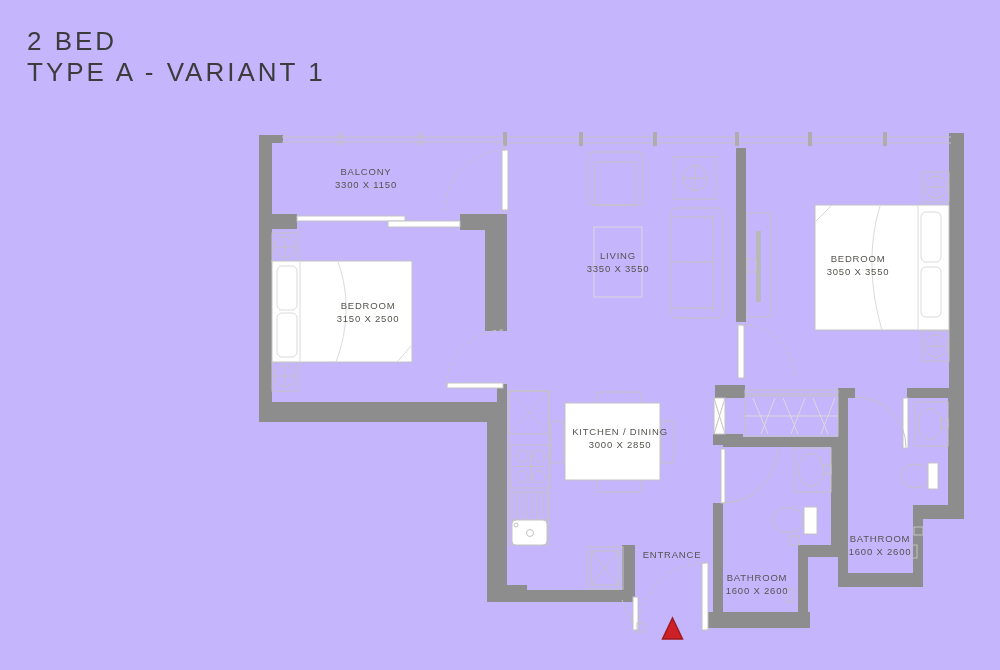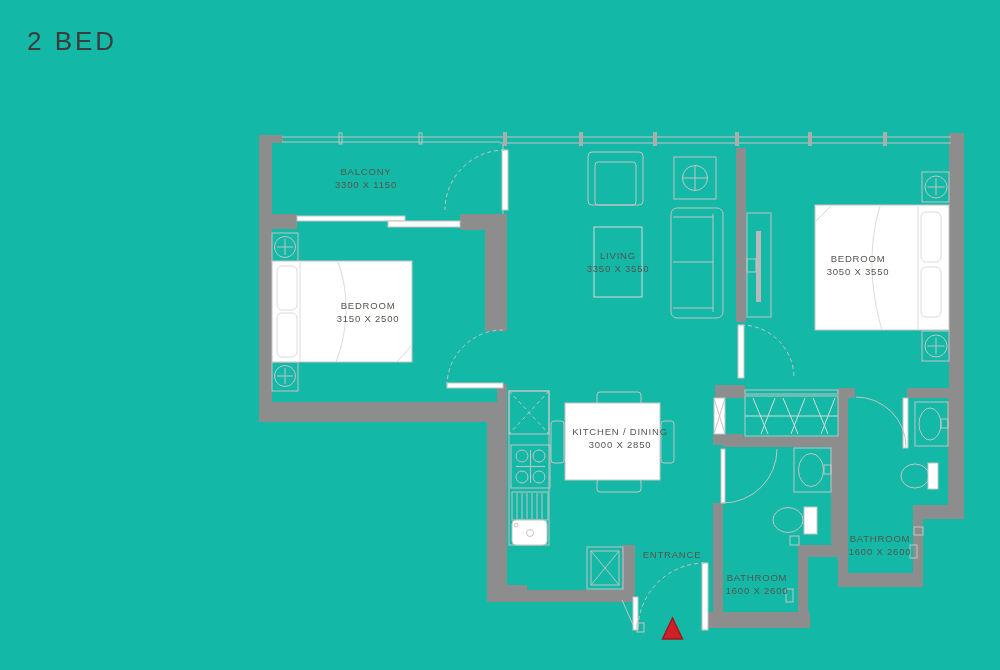--- a/index.html
+++ b/index.html
@@ -1,35 +1,36 @@
 <!DOCTYPE html>
 <html style="--wall: #8d8d8d; --furniture: #c4c4c4; --furniture-light: #dadada; --label: #56544e; --title: #3c3c3c; --entrance-marker: #ce2127; --entrance-marker-border: #9e1a1f;"><head>
 <meta charset="utf-8">
 <style>
   html,body{margin:0;padding:0;background:#fff;}
-  .page{position:relative;width:1000px;height:670px;background:#14b8a6;overflow:hidden;
+  .page{position:relative;width:1000px;height:670px;background:#c4b5fd;overflow:hidden;
         font-family:"Liberation Sans",sans-serif;}
   .title{position:absolute;left:27px;top:26px;color:var(--title,#3c3c3c);
          font-size:26px;line-height:31px;letter-spacing:3px;font-weight:400;}
   svg{position:absolute;left:0;top:0;}
   .w{fill:var(--wall,#8d8d8d);stroke:none;}
   .f{fill:none;stroke:var(--furniture,#c4c4c4);stroke-width:1;}
   .ff{fill:#fff;stroke:var(--furniture,#c4c4c4);stroke-width:1;}
   .fl{fill:none;stroke:var(--furniture-light,#d9d9d9);stroke-width:1;}
   .dash{stroke-dasharray:4 3;}
   .lbl{font-family:"Liberation Sans",sans-serif;font-size:9.5px;letter-spacing:.8px;
        fill:var(--label,#56544e);text-anchor:middle;}
 </style>
 </head>
 <body>
 
 <div class="page">
 
   <div class="title">
     <div>2 BED</div>
+    <div>TYPE A - VARIANT 1</div>
   </div>
 
   <svg width="1000" height="670" viewBox="0 0 1000 670">
 
     <g>
       <rect class="w" x="259" y="135" width="24" height="8"></rect>
       <rect class="w" x="259" y="135" width="13" height="95"></rect>
       <rect class="w" x="259" y="214" width="38" height="15"></rect>
       <rect class="w" x="259" y="229" width="13" height="175"></rect>
       <rect class="w" x="259" y="402" width="248" height="20"></rect>

